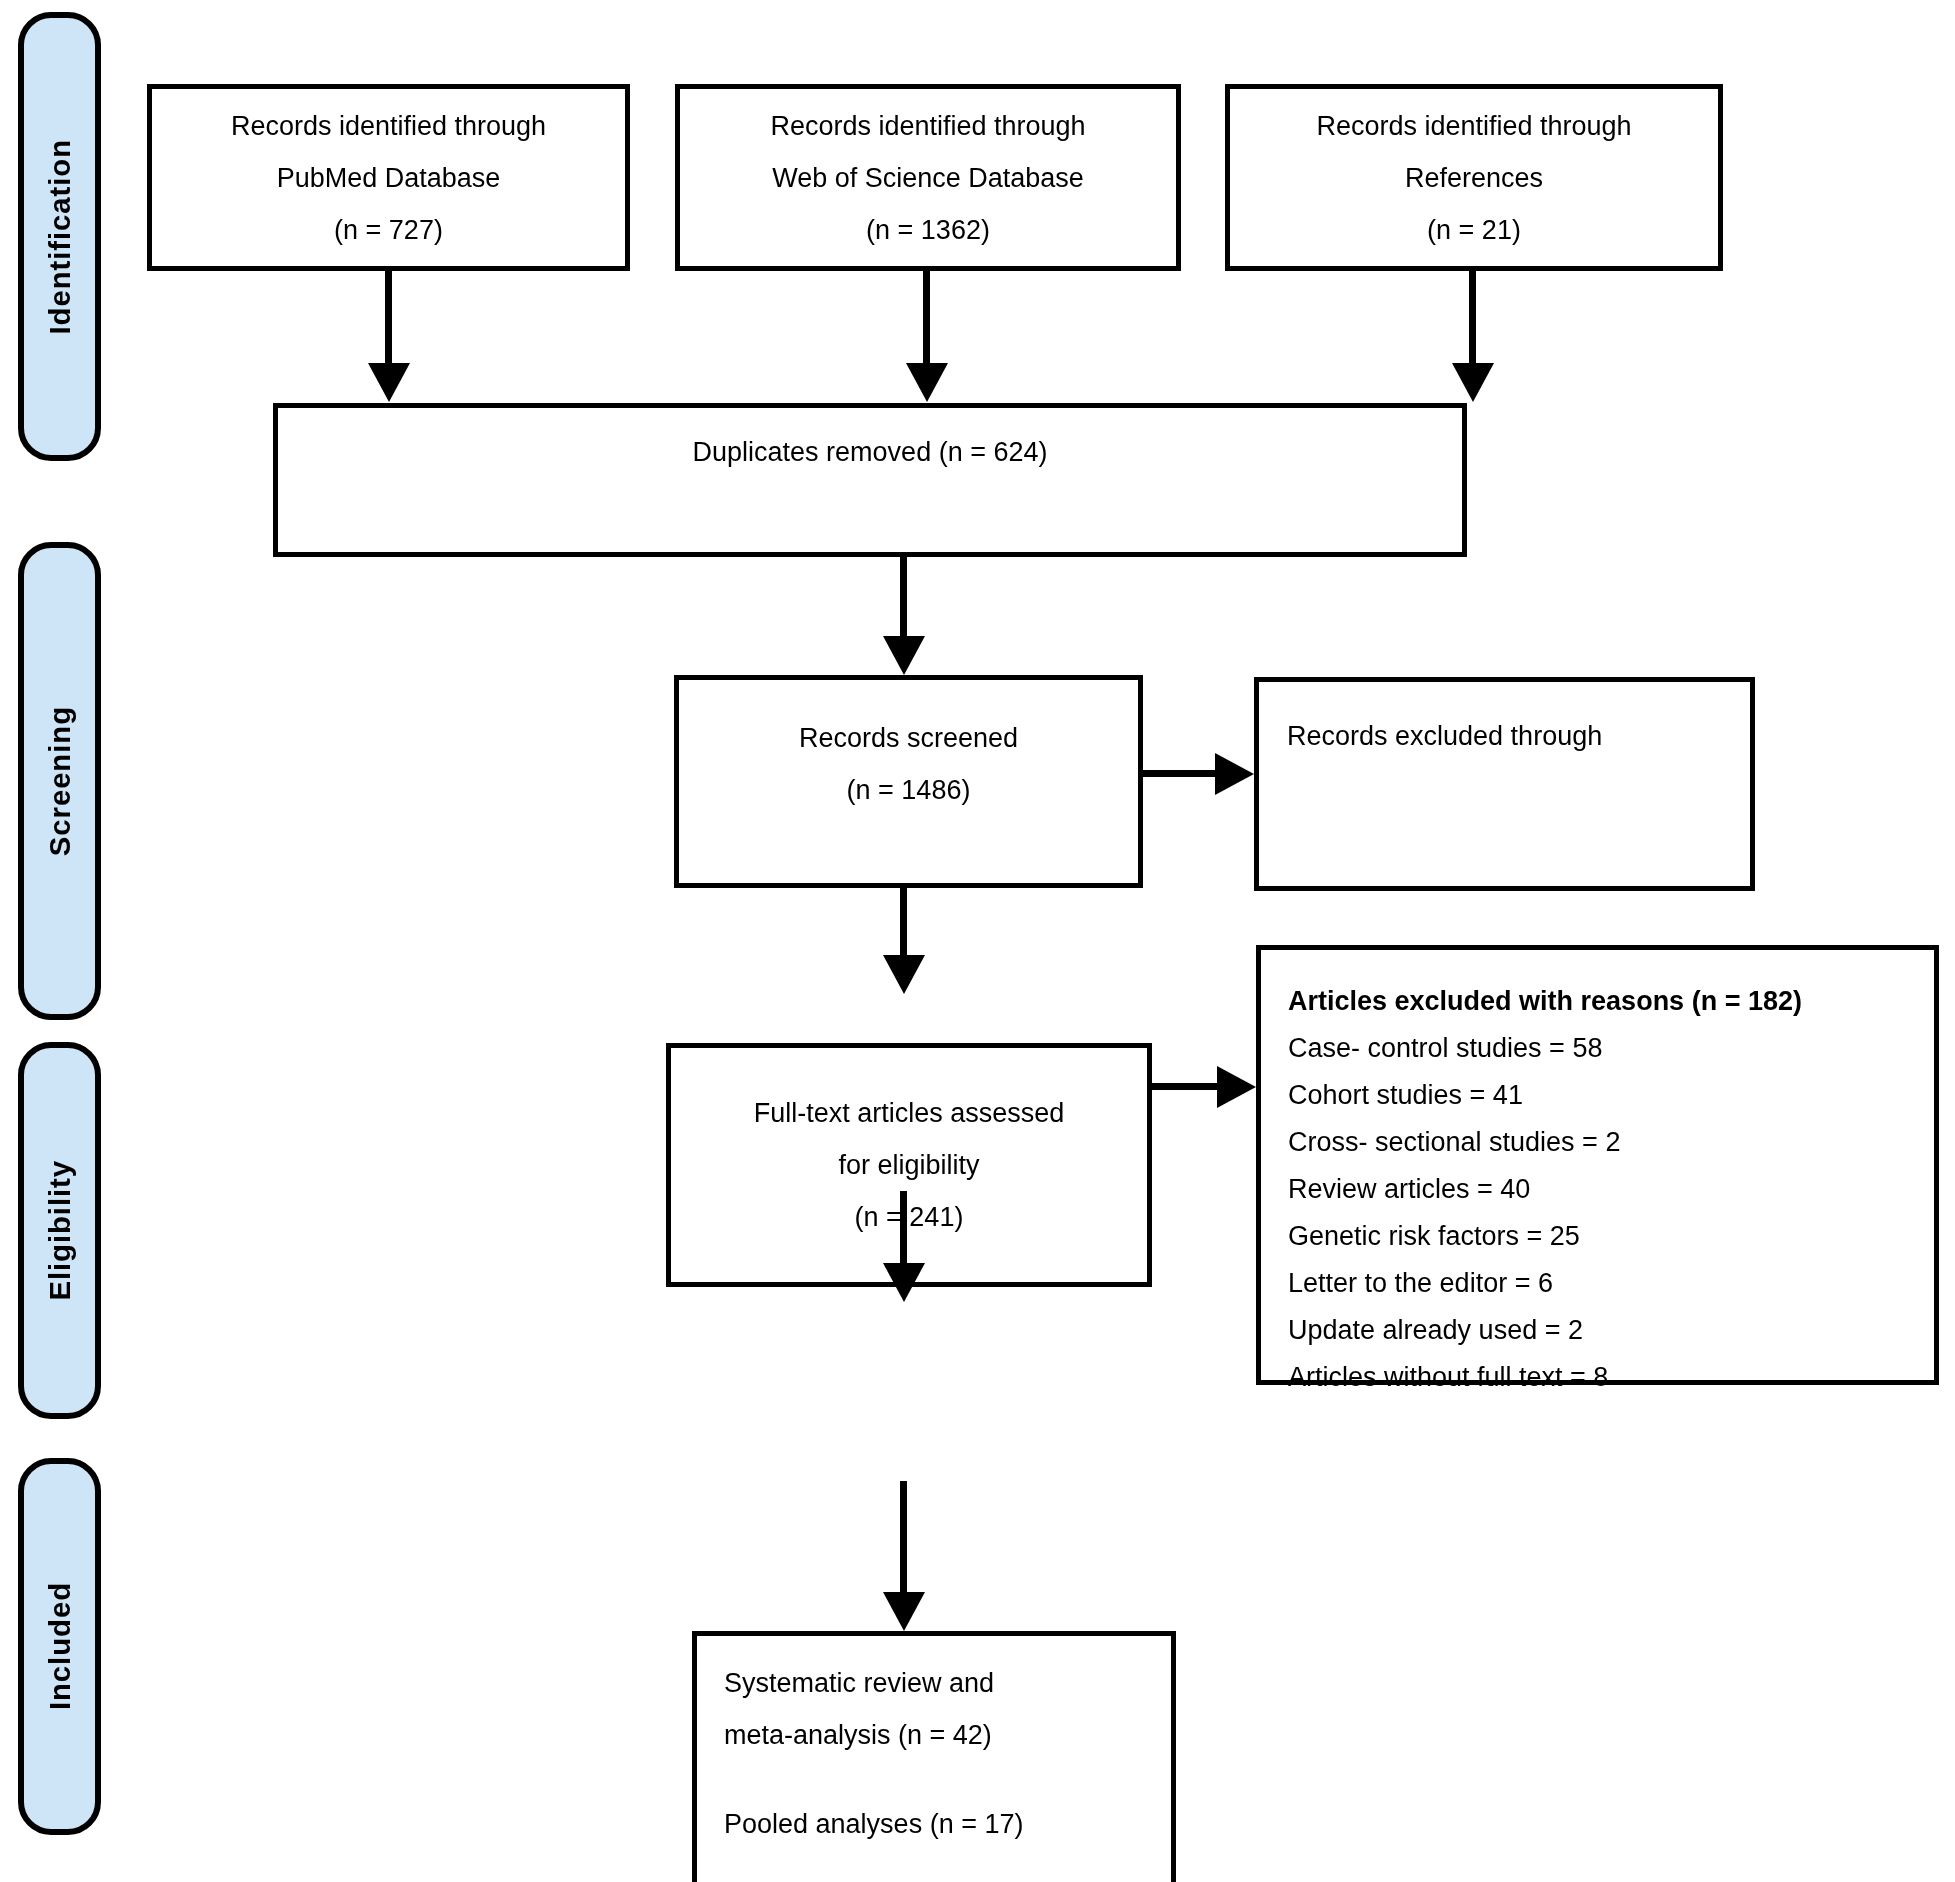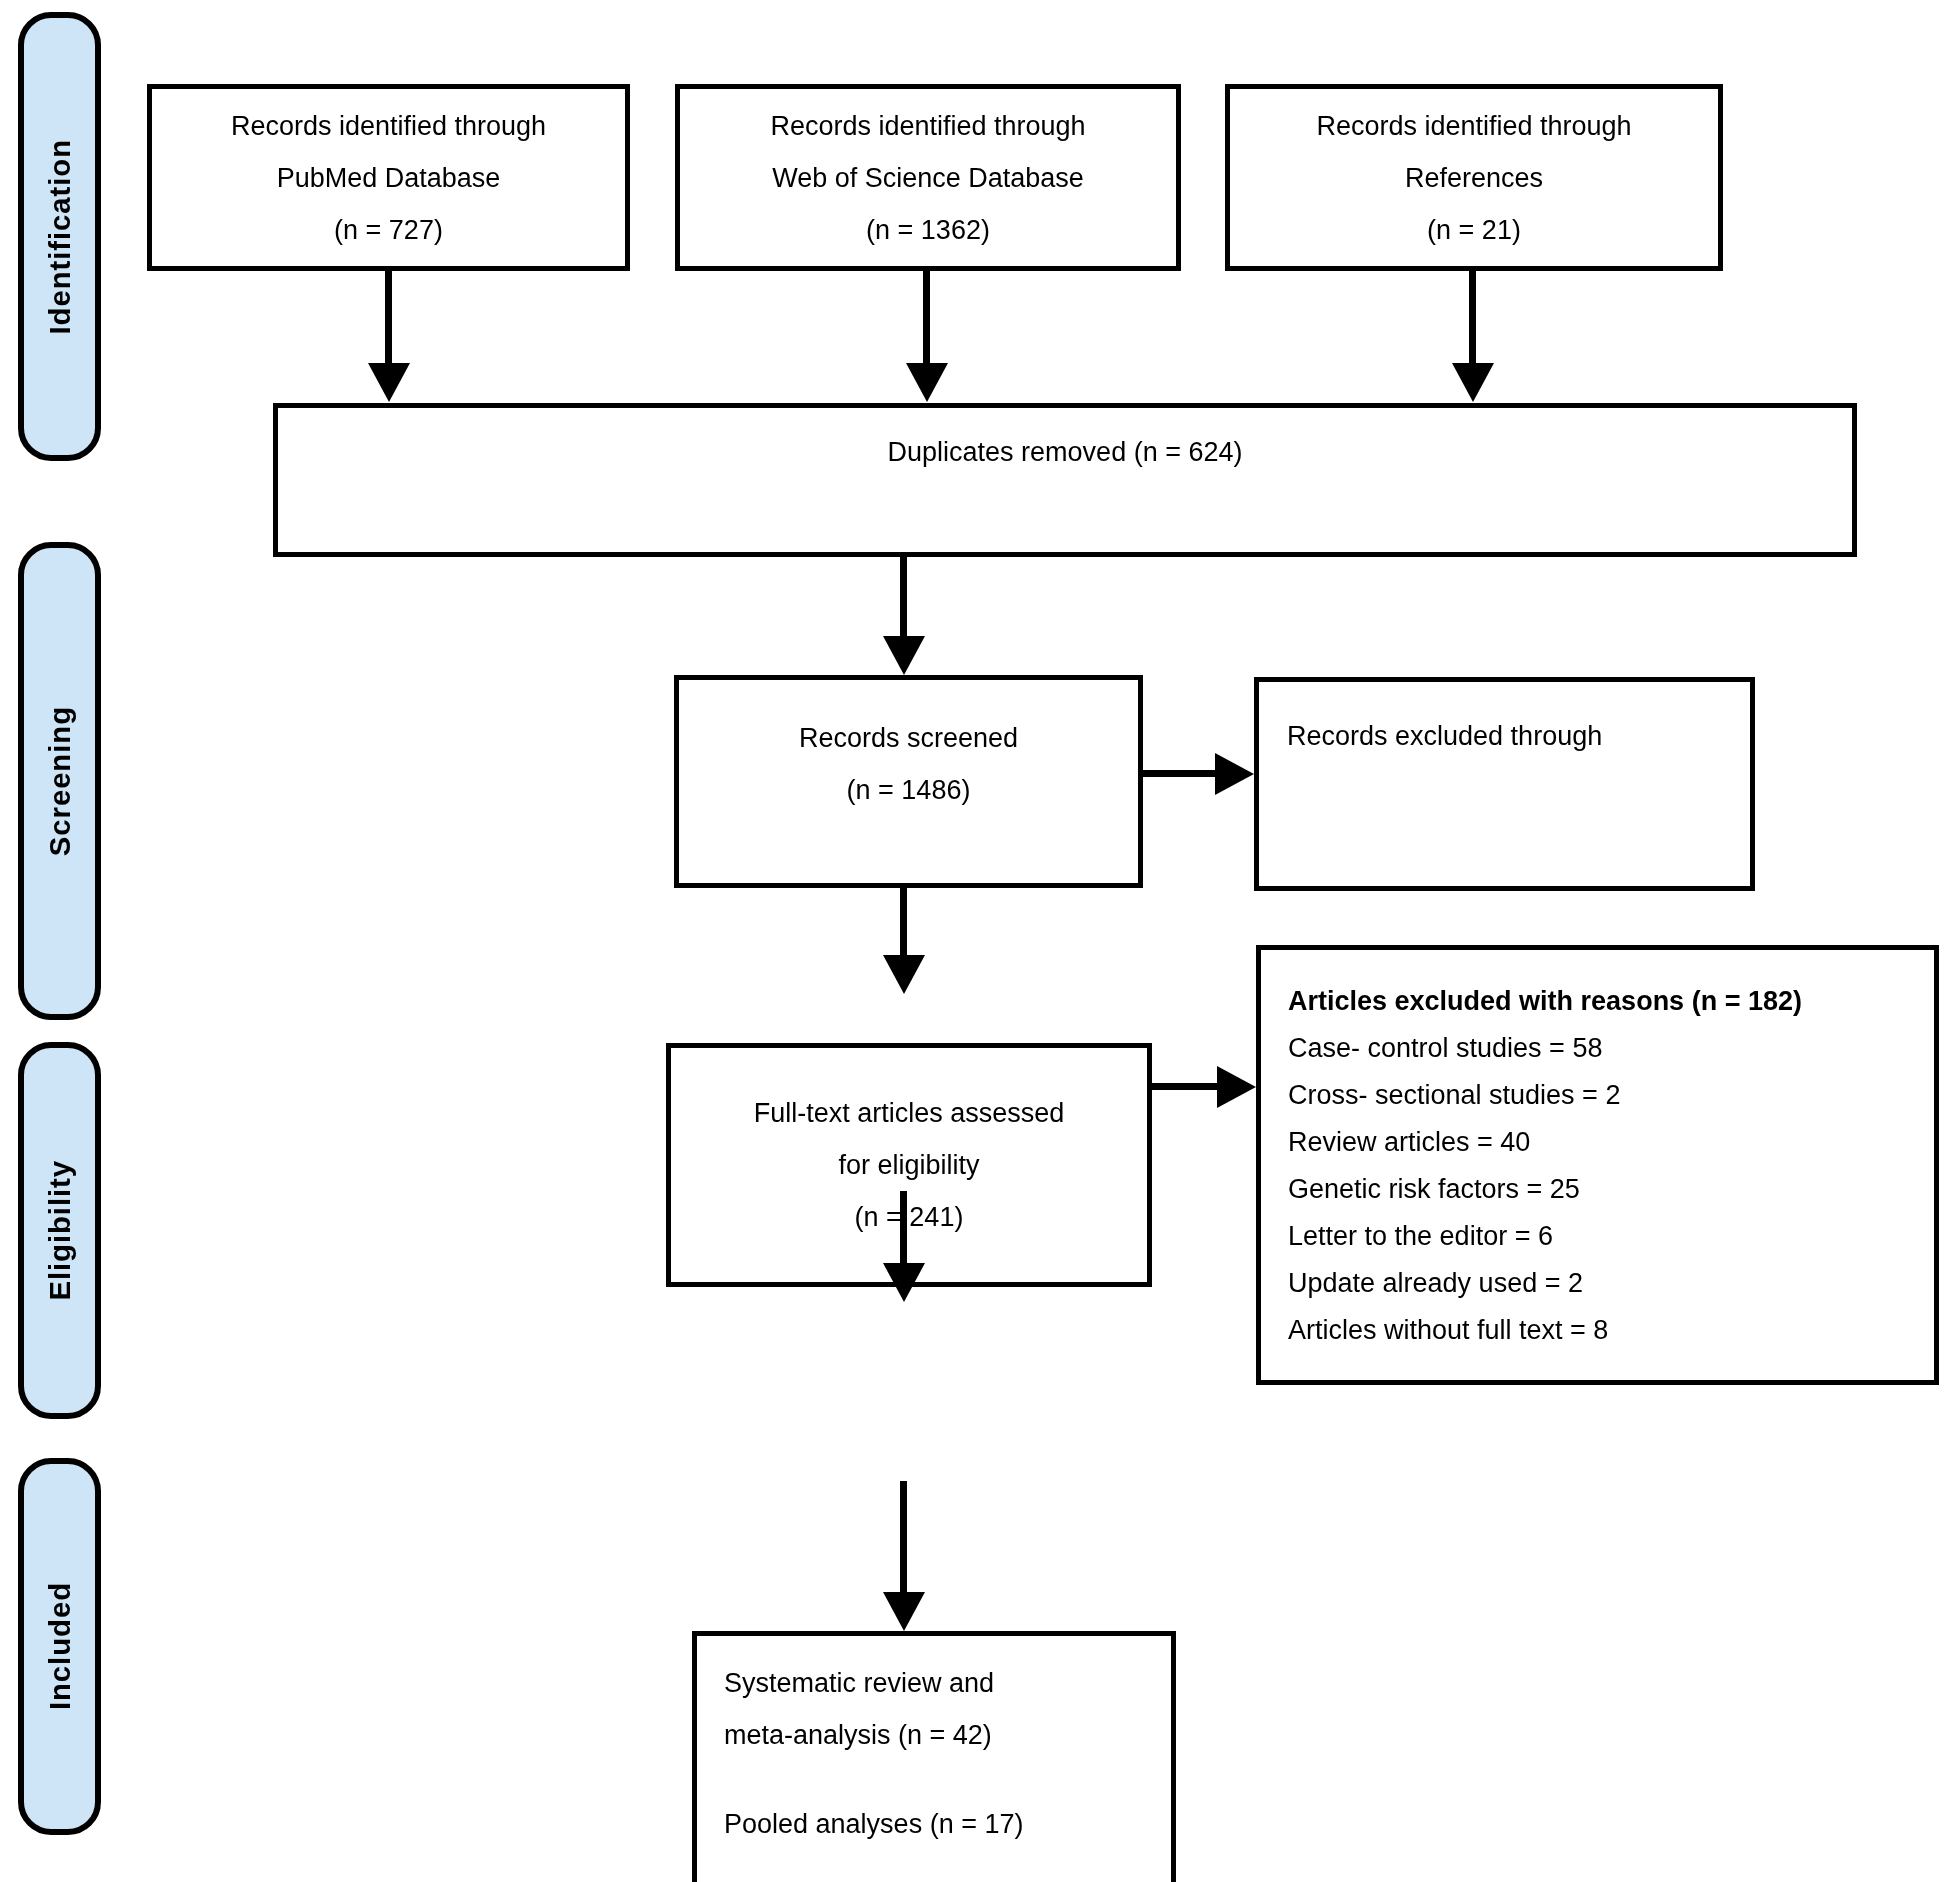--- a/index.html
+++ b/index.html
@@ -72,21 +72,21 @@
     <div>Records identified through</div>
     <div>Web of Science Database</div>
     <div>(n = 1362)</div>
   </div>
   <div class="box center" style="left:1225px;top:84px;width:498px;height:187px;">
     <div>Records identified through</div>
     <div>References</div>
     <div>(n = 21)</div>
   </div>
 
-  <div class="box topalign" style="left:273px;top:403px;width:1584px;height:154px;padding-top:18.4px;">
+  <div class="box topalign" style="left:273px;top:403px;width:1194px;height:154px;padding-top:18.4px;">
     <div>Duplicates removed (n = 624)</div>
   </div>
 
   <div class="box topalign" style="left:674px;top:675px;width:469px;height:213px;padding-top:32px;">
     <div>Records screened</div>
     <div>(n = 1486)</div>
   </div>
 
   <div class="box leftalign" style="left:1254px;top:677px;width:501px;height:214px;padding:28px 9.2px 0 28px;">
     <div>Records excluded through</div>
@@ -94,20 +94,21 @@
 
   <div class="box center" style="left:666px;top:1018px;width:486px;height:244px;margin-top:25px;">
     <div>Full-text articles assessed</div>
     <div>for eligibility</div>
     <div>(n = 241)</div>
   </div>
 
   <div class="box leftalign reasons" style="left:1256px;top:945px;width:683px;height:440px;padding:28px 9.2px 0 27px;">
     <div class="bold">Articles excluded with reasons (n = 182)</div>
     <div>Case- control studies = 58</div>
+    <div>Cohort studies = 41</div>
     <div>Cross- sectional studies = 2</div>
     <div>Review articles = 40</div>
     <div>Genetic risk factors = 25</div>
     <div>Letter to the editor = 6</div>
     <div>Update already used = 2</div>
     <div>Articles without full text = 8</div>
   </div>
 
 
   <div class="box leftalign" style="left:692px;top:1631px;width:484px;height:274px;padding:21px 9.2px 0 27px;">

